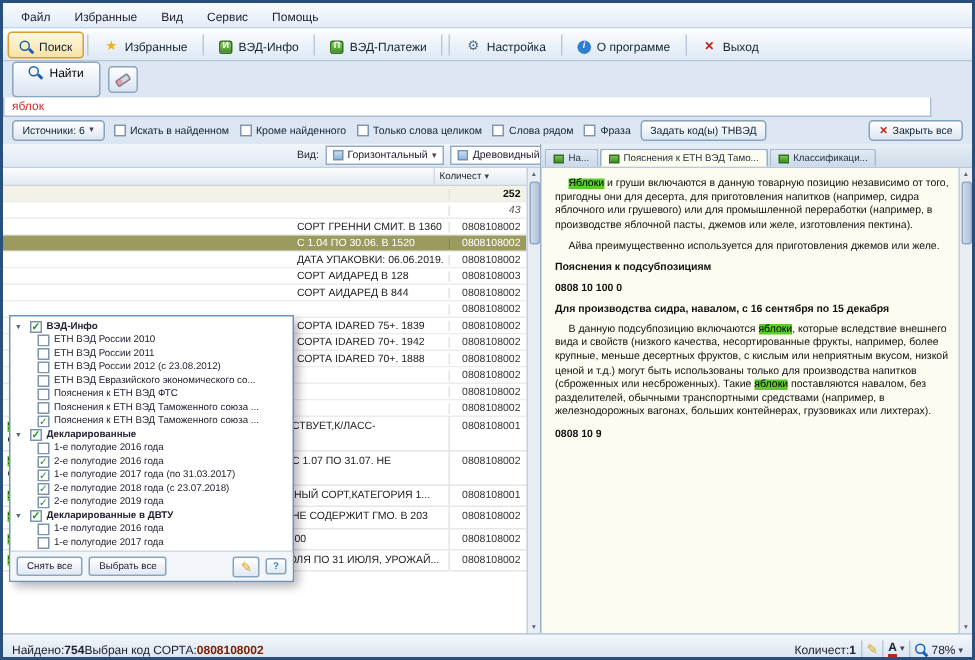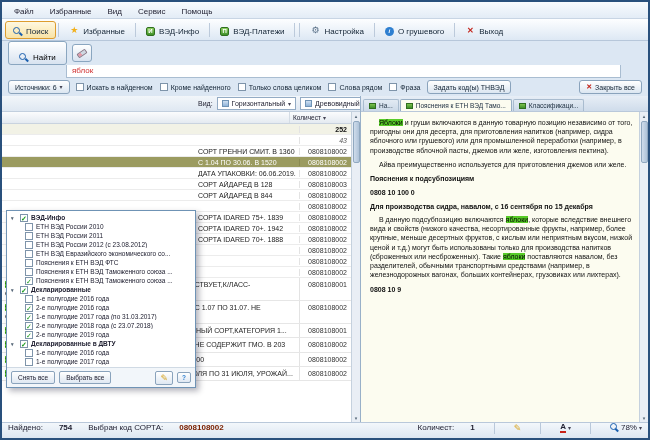--- a/index.html
+++ b/index.html
@@ -28,27 +28,27 @@
 .ic-app-green{background:linear-gradient(#8ed060,#3f8f28);color:#fff;border-radius:2px;font-size:6px;font-weight:bold;width:9px;height:9px;border:1px solid #2f6f1f}
 .ic-gear{color:#566d85}
 .ic-info{background:#2e7fd0;color:#fff;border-radius:50%;font-size:6px;font-weight:bold;width:9px;height:9px;font-style:italic}
 .ic-exit{color:#c22218;font-weight:bold;font-size:8px}
 
 .mag{position:relative;width:9px;height:9px;display:inline-block}
 .mag::before{content:'';position:absolute;left:0;top:0;width:5px;height:5px;border:1.5px solid #1a5fae;border-radius:50%}
 .mag::after{content:'';position:absolute;left:5.5px;top:6px;width:3.5px;height:1.6px;background:#1a5fae;transform:rotate(45deg)}
 
 .searchrow{height:24px;flex:0 0 24px;display:flex;align-items:center;gap:5px;padding:2px 6px;background:#dce7f3}
-.find-btn{display:flex;align-items:flex-start;gap:5px;border:1px solid #8aa6c0;border-radius:3px;background:linear-gradient(#ffffff,#d8e3f0);padding:11px 10px;font-size:8px;height:18px}
+.find-btn{display:flex;align-items:flex-end;gap:5px;border:1px solid #8aa6c0;border-radius:3px;background:linear-gradient(#ffffff,#d8e3f0);padding:11px 10px;font-size:8px;height:18px}
 .combo{flex:1;height:17px;background:#fff;border:1px solid #7a99b8;display:flex;align-items:center;font-size:9px;color:#111;padding:0 1px 0 5px}
 .combo-arrow{margin-left:auto;width:13px;height:13px;background:linear-gradient(#f2f7fc,#c7d8ea);border:1px solid #9fb6cc;border-radius:2px;font-size:6px;text-align:center;line-height:12px;color:#345}
 .erase-btn{width:20px;height:18px;border:1px solid #8aa6c0;border-radius:3px;background:linear-gradient(#fff,#d8e3f0);display:flex;align-items:center;justify-content:center}
 .eraser{width:10px;height:5px;background:linear-gradient(90deg,#e89aa8 0 40%,#cfd8e2 40%);border:1px solid #8a7a88;border-radius:1px;transform:rotate(-35deg)}
 
-.suggest-strip{height:13px;flex:0 0 13px;display:flex;padding-left:64px;padding-right:27px}
+.suggest-strip{height:13px;flex:0 0 13px;display:flex;padding-right:27px}
 .suggest-item{flex:1;background:#fff;border:1px solid #a9bdd1;border-top:none;color:#d03030;font-size:8px;line-height:11px;padding:0 5px}
 
 .filterrow{height:18px;flex:0 0 18px;display:flex;align-items:center;gap:6px;padding:0 6px;background:#dce7f3;font-size:7px;color:#123}
 .src-btn,.codes-btn,.closeall-btn{display:flex;align-items:center;gap:3px;border:1px solid #8aa3bc;border-radius:3px;background:linear-gradient(#fff,#dbe6f1);padding:2px 6px;height:14px;white-space:nowrap}
 .closeall-btn{margin-left:auto}
 .x-ic{color:#c22218;font-weight:bold;font-size:7px}
 .fchecks{display:flex;align-items:center;gap:7px}
 .fcheck{display:flex;align-items:center;gap:3px;white-space:nowrap}
 .cbox{width:8px;height:8px;border:1px solid #7e94aa;background:#fff;font-size:7px;line-height:7px;text-align:center;color:#18991c;flex:0 0 8px}
 
@@ -81,21 +81,21 @@
 .rtabs{height:16px;flex:0 0 16px;background:linear-gradient(#e7eef6,#cfdcEB);border-bottom:1px solid #b9c8da;display:flex;align-items:flex-end;gap:1px;padding:1px 2px 0;font-size:6.5px;color:#234}
 .rtab{display:flex;align-items:center;gap:3px;padding:2px 5px;border:1px solid #a9bccf;border-bottom:none;border-radius:2px 2px 0 0;background:linear-gradient(#e2eaf3,#cbd9e8);white-space:nowrap;overflow:hidden;max-width:118px}
 .rtab.active{background:#fcfcf0;border-color:#97aec4}
 .rtab-ic{width:7px;height:6px;background:linear-gradient(#7cc24e,#3f8f28);border:1px solid #2f6f1f;flex:0 0 7px}
 .rcontent{flex:1;overflow:hidden;padding:6px 9px 2px;font-size:7px;line-height:1.32;color:#111}
 .rp-p{margin-bottom:5px;text-indent:9px}
 .rp-h{font-weight:bold;margin:5px 0}
 .rp-b{font-weight:bold;margin-bottom:4px}
 .right-pane .vscroll{top:16px}
 
-.resultbar{height:16px;flex:0 0 16px;background:linear-gradient(#f3f7fb,#dce6f1);border-top:1px solid #b9c8da;display:flex;align-items:flex-start;gap:16px;padding:0 6px;font-size:8px;color:#223}
+.resultbar{height:16px;flex:0 0 16px;background:linear-gradient(#f3f7fb,#dce6f1);border-top:1px solid #b9c8da;display:flex;align-items:flex-end;gap:0;padding:0 6px;font-size:8px;color:#223}
 .rb-val{font-weight:bold}
 .rb-code{font-weight:bold;color:#7b2000}
 .rb-sel{margin-left:auto}
 .rb-divider{width:1px;height:11px;background:#b9c8da;margin:0 3px}
 .rb-group{display:flex;align-items:center;gap:2px}
 .rb-font{font-weight:bold;border-bottom:2px solid #c82218;line-height:1}
 .pencil{color:#d9a520;font-size:9px}
 
 .statusbar{height:17px;flex:0 0 17px;background:linear-gradient(#eef4fa,#d6e2ef);border-top:1px solid #b9c8da;display:flex;align-items:center;gap:5px;padding:0 6px;font-size:8px;color:#445}
 .sdot{width:8px;height:8px;border-radius:50%;background:radial-gradient(circle at 35% 30%,#9ec8f0,#2e6fb4);border:1px solid #1d4f86}
@@ -148,21 +148,21 @@
       </div>
       <span class="tb-sep"></span>
       <span class="tb-sep"></span>
       <div class="tb-btn">
         <span class="ic ic-gear">⚙</span>
         <span>Настройка</span>
       </div>
       <span class="tb-sep"></span>
       <div class="tb-btn">
         <span class="ic ic-info">i</span>
-        <span>О грушевого</span>
+        <span>О программе</span>
       </div>
       <span class="tb-sep"></span>
       <div class="tb-btn">
         <span class="ic ic-exit">✕</span>
         <span>Выход</span>
       </div>
     </div>
 
   <div class="searchrow">
     <div class="find-btn">

